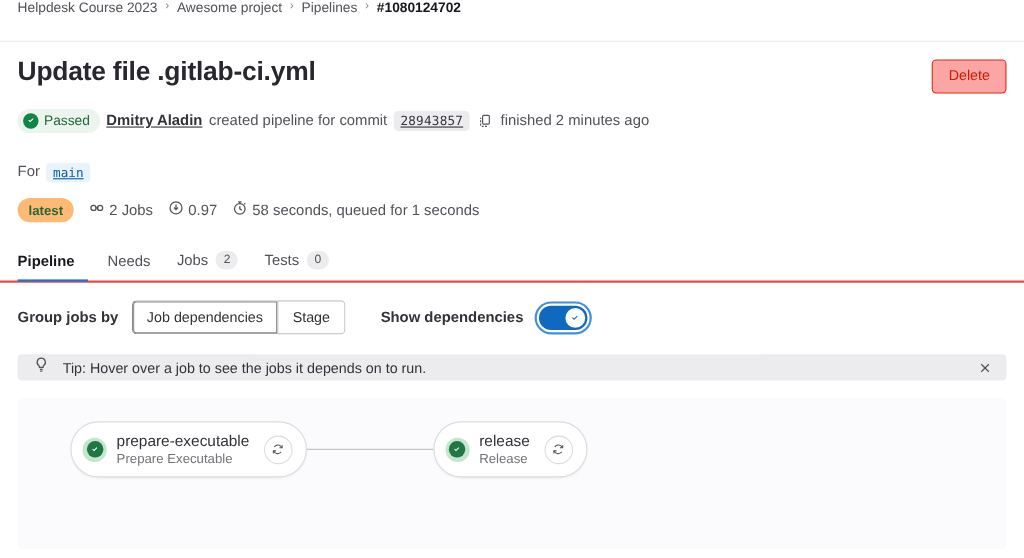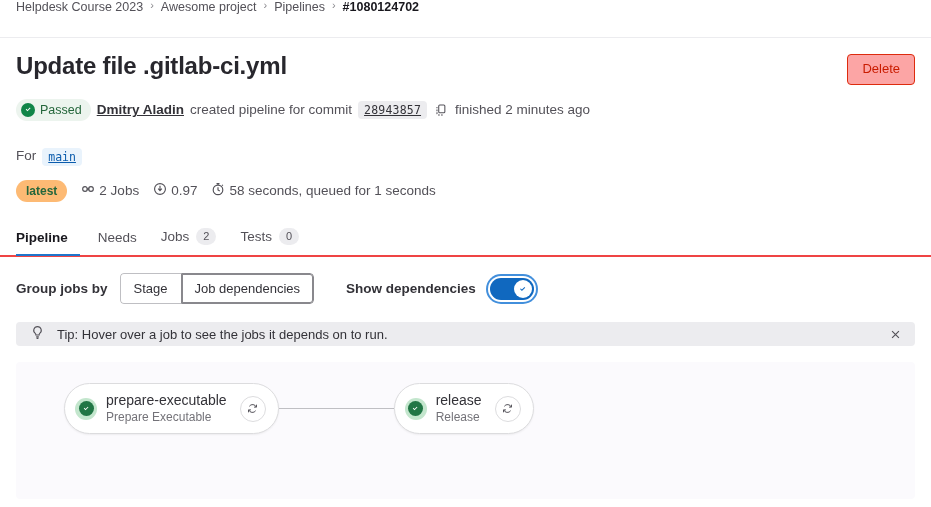--- a/index.html
+++ b/index.html
@@ -449,22 +449,22 @@
     </button>
     <button class="tab">
       <span>Tests</span>
       <span class="tab-count">0</span>
     </button>
   </div>
 
   <div class="controls">
     <span class="ctl-label">Group jobs by</span>
     <div class="segmented">
+      <button class="seg selected">Job dependencies</button>
       <button class="seg">Stage</button>
-      <button class="seg selected">Job dependencies</button>
     </div>
     <span class="toggle-label">Show dependencies</span>
     <span class="toggle">
       <span class="knob">
         <svg width="10" height="10" viewBox="0 0 12 12">
           <path d="M4.7 8.4L2.4 6.1l.85-.85 1.45 1.45 3.1-3.1.85.85z" fill="#1068bf"></path>
         </svg>
       </span>
     </span>
   </div>

